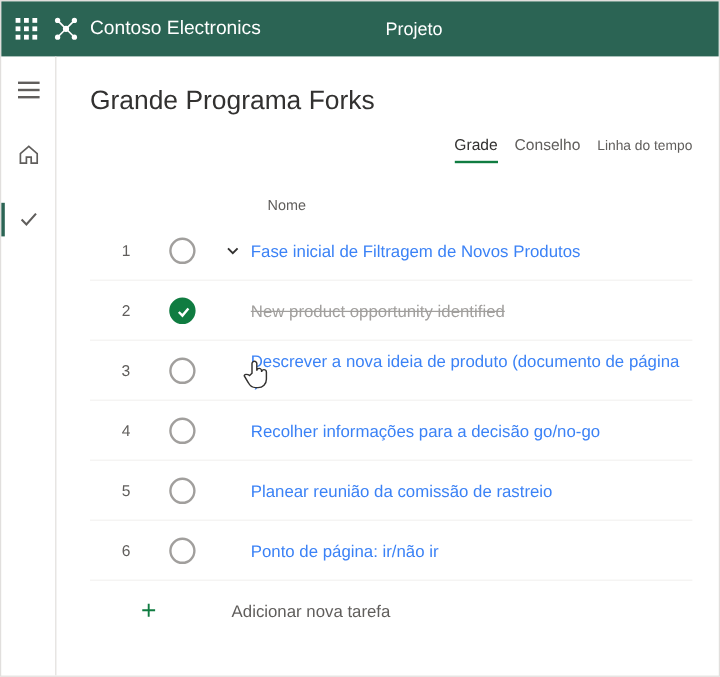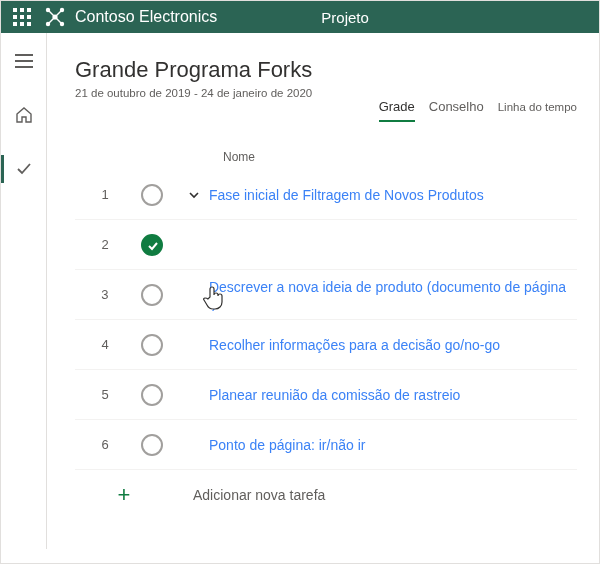--- a/index.html
+++ b/index.html
@@ -1,17 +1,17 @@
 <!DOCTYPE html>
 <html><head>
 <meta charset="utf-8">
 <style>
   * { box-sizing: border-box; margin: 0; padding: 0; }
   body { font-family: "Segoe UI", sans-serif; width: 600px; height: 564px; background: #fff; color: #323130; overflow: hidden; border: 1px solid #e1dfdd; }
-  .topbar { display: flex; align-items: center; height: 32px; background: #2b6454; color: #fff; padding: 0 12px; gap: 14px; }
+  .topbar { display: flex; align-items: center; height: 46px; background: #2b6454; color: #fff; padding: 0 12px; gap: 14px; }
   .waffle { display: grid; grid-template-columns: repeat(3,4px); grid-auto-rows:4px; gap:3px; cursor:pointer; }
   .waffle span { background:#fff; width:4px; height:4px; display:block; }
   .brand { display:flex; align-items:center; gap:10px; font-size:16px; font-weight:400; }
   .brand-logo svg { display:block; }
   .app-name { margin-left: 90px; font-size:15px; }
   .shell { display:flex; height: calc(100% - 46px); }
   .leftnav { width: 46px; border-right:1px solid #e1dfdd; display:flex; flex-direction:column; align-items:center; padding-top:10px; gap:18px; }
   .leftnav .nav-btn { width:46px; height:36px; display:flex; align-items:center; justify-content:center; cursor:pointer; color:#605e5c; position:relative; }
   .leftnav .nav-btn.active::before { content:""; position:absolute; left:0; top:4px; bottom:4px; width:3px; background:#2b6454; }
   .hamburger { display:flex; flex-direction:column; gap:4px; }
@@ -96,21 +96,20 @@
       <svg width="18" height="18" viewBox="0 0 18 18" fill="none" stroke="#605e5c" stroke-width="1.8">
           <path d="M3 9 L7 13 L15 4"></path>
         </svg>
     </div>
   </div>
 
   <div class="main" style="position:relative">
     <div class="header-row">
       <div>
         <div class="title">Grande  Programa Forks</div>
-        <div class="daterange">21 de outubro de 2019 - 24 de janeiro de 2020</div>
       </div>
       <div class="tabs">
         <div class="tab active">Grade</div>
         <div class="tab">Conselho</div>
         <div class="tab small">Linha do tempo</div>
       </div>
     </div>
 
     <div class="colhead">Nome</div>
 
@@ -128,20 +127,21 @@
       </div>
 
       <div class="task-row">
         <div class="row-num">2</div>
         <div class="status-circle done">
           <svg width="14" height="14" viewBox="0 0 14 14" fill="none" stroke="#fff" stroke-width="2">
               <path d="M3 7 L6 10 L11 4"></path>
             </svg>
         </div>
         <div class="chevron-spacer"></div>
+        <div class="task-name completed">New product opportunity identified</div>
       </div>
 
       <div class="task-row">
         <div class="row-num">3</div>
         <div class="status-circle"></div>
         <div class="chevron-spacer"></div>
         <div class="task-name">Descrever a nova ideia de produto (documento de página l)</div>
       </div>
 
       <div class="task-row">

